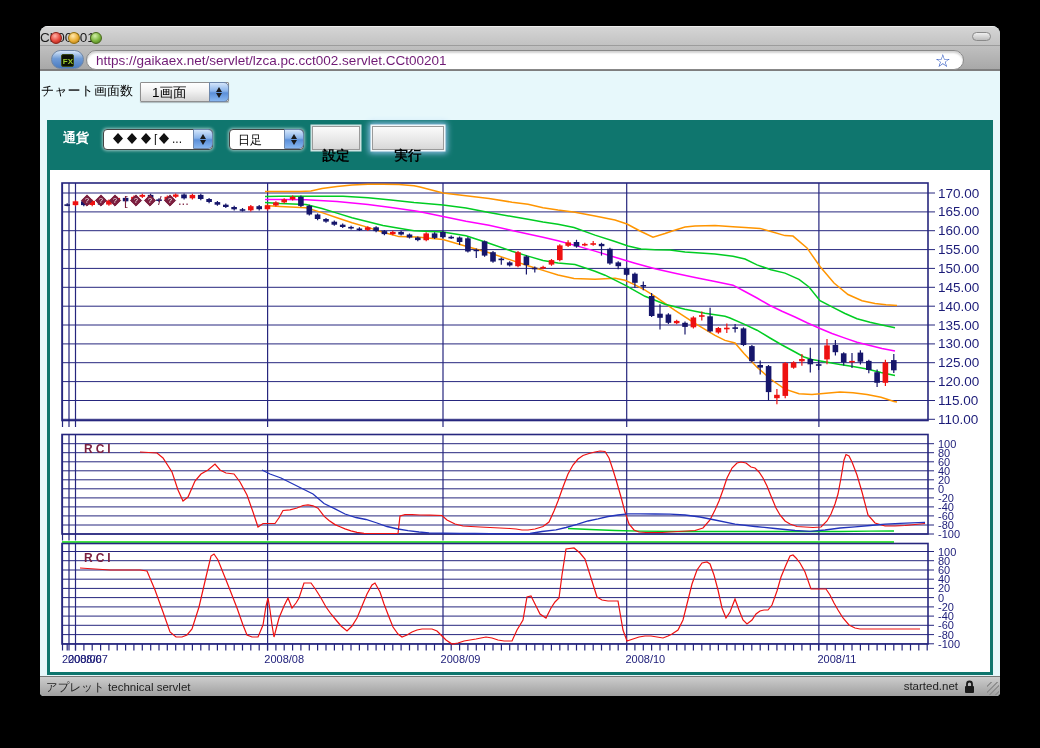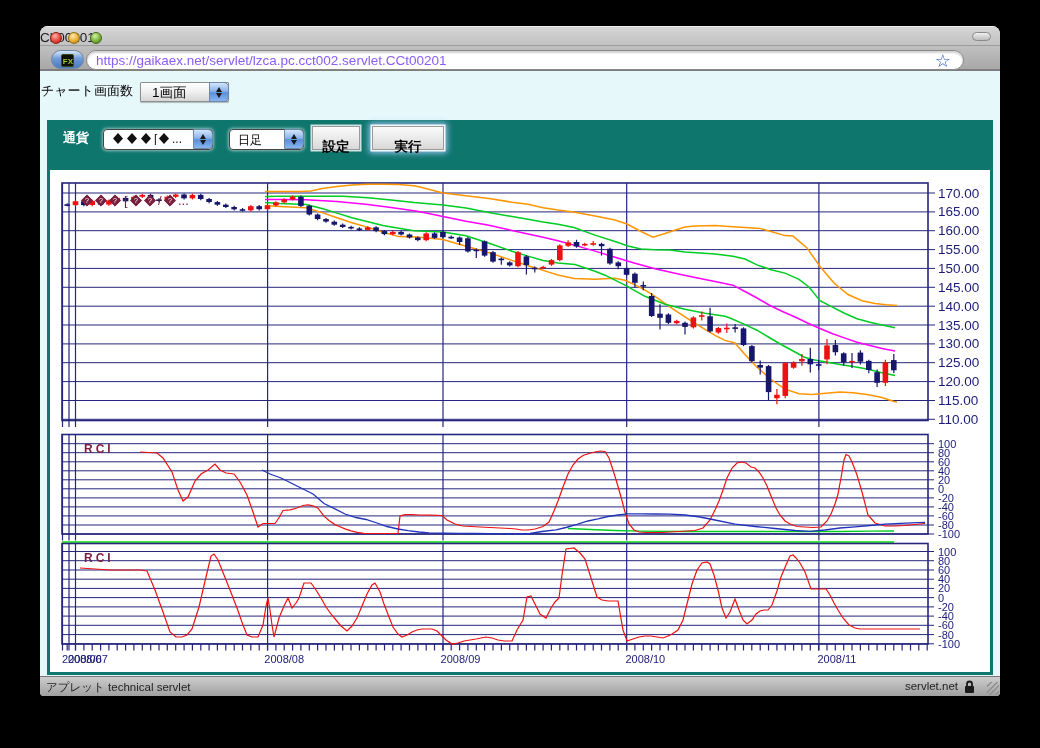--- a/index.html
+++ b/index.html
@@ -18,21 +18,21 @@
  background:linear-gradient(#efefef,#bdbdbd);border:1px solid #8a8a8a}
 #urlrow{position:absolute;left:0;top:20px;width:100%;height:25px;
  background:linear-gradient(#c0c0c0,#a8a8a8);border-bottom:2px solid #7e7e7e}
 #fxcap{position:absolute;left:11px;top:4px;width:33px;height:19px;border-radius:10px;
  background:linear-gradient(#d9e8f8,#6f9bd6 45%,#4a7bc0);border:1px solid #6f86a5}
 #fxsq{position:absolute;left:9px;top:3px;width:13px;height:13px;background:#0c1005;
  border-radius:2px;color:#9ccc2e;font-size:8px;font-weight:bold;text-align:right;
  line-height:13px;border:1px solid #3a4a16}
 #urlfield{position:absolute;left:46px;top:3.5px;width:878px;height:20px;background:#fff;
  border-radius:10px;border:1px solid #888;box-shadow:inset 0 2px 2px rgba(0,0,0,.18)}
-#urltext{position:absolute;left:9px;top:2px;font-size:13.5px;color:#8b5cf6}
+#urltext{position:absolute;left:9px;top:2px;font-size:13.5px;color:#701a75}
 #star{position:absolute;right:12px;top:-1px;font-size:18px;color:#2b55c0}
 #menurow{position:absolute;left:0;top:46px;width:100%;height:68px}
 #menulabel{position:absolute;left:1px;top:10px;font-size:13px;color:#000}
 #dd1{position:absolute;left:100px;top:10px;width:89px;height:20px;
  background:linear-gradient(#ffffff,#f2f2f2 45%,#d5d5d5);
  border:1px solid #8f8f8f;border-radius:1px;box-shadow:0 1px 1px rgba(0,0,0,.25)}
 #dd1 .tx{position:absolute;left:11px;top:1px;font-size:13.5px;color:#000}
 .stepper{position:absolute;right:-1px;top:-1px;width:20px;height:20px;border-radius:0 5px 5px 0;
  background:linear-gradient(#d3e5fa,#89b3ea 45%,#5b8fd8 55%,#87b6f0);border:1px solid #6d87ab}
 .stepper:before{content:"";position:absolute;left:6px;top:3.5px;border-left:3.6px solid transparent;
@@ -40,21 +40,21 @@
 .stepper:after{content:"";position:absolute;left:6px;bottom:3.5px;border-left:3.6px solid transparent;
  border-right:3.6px solid transparent;border-top:5px solid #1a1a1a}
 #applet{position:absolute;left:7px;top:94px;width:946px;height:555px;background:#0f766e}
 #chartarea{position:absolute;left:3px;top:50px;width:940px;height:502px;background:#fff}
 #tb-curr{position:absolute;left:16px;top:9px;color:#fff;font-size:13px;font-weight:bold}
 .acombo{position:absolute;top:9px;height:21px;background:#fff;border:1px solid #444;
  border-radius:4px;box-shadow:0 0 3px 1px rgba(255,255,255,.55)}
 .acombo .tx{position:absolute;left:8px;top:2px;font-size:12px;color:#000;white-space:nowrap}
 .abtn{position:absolute;top:5.5px;height:24px;background:linear-gradient(#fbfbfb,#e7e7e7 60%,#d8d8d8);
  border:1px solid #9a9a9a;font-size:13.5px;font-weight:bold;color:#000;text-align:center;
- padding-top:11px;box-shadow:0 0 0 1.5px rgba(255,255,255,.8)}
+ padding-top:20px;box-shadow:0 0 0 1.5px rgba(255,255,255,.8)}
 #statusbar{position:absolute;left:0;bottom:0;width:100%;height:20px;
  background:linear-gradient(#cdcdcd,#9f9f9f);border-top:1px solid #777}
 #statusbar .lt{position:absolute;left:6px;top:3px;font-size:11.5px;color:#222}
 #statusbar .rt{position:absolute;right:42px;top:3px;font-size:11.5px;color:#222}
 #grip{position:absolute;right:1px;bottom:1px;width:12px;height:13px;
  background:repeating-linear-gradient(135deg,transparent 0 2.5px,#909090 2.5px 4px)}
 </style></head>
 <body>
 <div id="win">
   <div id="titlebar">
@@ -566,20 +566,20 @@
 <text x="34" y="392" font-size="12" font-weight="bold" letter-spacing="3" fill="#7b1f3f" font-family="Liberation Sans, sans-serif">RCI</text>
 <polyline points="518.0,358.5 540.0,359.5 565.0,360.5 590.0,361.2 630.0,361.5 670.0,361.5 710.0,361.5 750.0,361.5 790.0,361.5 820.0,361.2 844.0,361.0" fill="none" stroke="#00cc22" stroke-width="1.3"></polyline>
 <polyline points="30.0,398.0 45.0,399.0 60.0,400.0 75.0,400.0 90.0,400.0 97.0,401.0 105.0,420.0 113.0,442.0 120.0,462.0 126.0,467.0 132.0,467.0 137.0,465.0 142.0,459.0 149.0,437.0 156.0,407.0 161.0,386.0 164.0,384.0 168.0,390.0 174.0,405.0 180.0,420.0 187.0,438.0 193.0,455.0 197.0,465.0 202.0,467.0 208.0,467.0 213.0,455.0 216.0,436.0 218.0,428.0 220.0,440.0 222.0,455.0 224.0,467.0 229.0,448.0 234.0,436.0 238.0,428.0 242.0,438.0 246.0,433.0 249.0,428.0 254.0,413.0 261.0,413.0 266.0,420.0 271.0,428.0 276.0,437.0 281.0,444.0 286.0,450.0 291.0,456.0 297.0,461.0 302.0,456.0 307.0,448.0 312.0,436.0 317.0,424.0 322.0,415.0 325.0,413.0 330.0,422.0 334.0,434.0 339.0,447.0 343.0,457.0 348.0,464.0 352.0,467.0 357.0,465.0 362.0,462.0 367.0,460.0 372.0,459.0 377.0,459.0 382.0,459.0 387.0,461.0 391.0,465.0 396.0,470.0 402.0,474.0 408.0,473.0 414.0,471.0 420.0,470.0 426.0,469.0 431.0,468.0 436.0,467.0 442.0,468.0 448.0,470.0 454.0,471.0 462.0,471.0 467.0,460.0 473.0,450.0 477.0,427.0 481.0,426.0 486.0,436.0 490.0,444.0 496.0,448.0 501.0,438.0 505.0,432.0 509.0,428.0 512.0,405.0 516.0,379.0 524.0,378.0 530.0,383.0 535.0,389.0 541.0,408.0 547.0,427.0 552.0,430.0 558.0,431.0 563.0,431.0 568.0,431.0 573.0,460.0 577.0,471.0 583.0,469.0 589.0,467.0 595.0,466.0 601.0,466.0 607.0,467.0 613.0,468.0 618.0,466.0 622.0,464.0 628.0,460.0 633.0,450.0 638.0,430.0 642.0,414.0 647.0,400.0 652.0,393.0 657.0,392.0 660.0,394.0 664.0,405.0 668.0,420.0 672.0,438.0 676.0,448.0 680.0,442.0 685.0,429.0 689.0,440.0 693.0,450.0 697.0,454.0 702.0,450.0 706.0,444.0 710.0,441.0 714.0,440.0 718.0,440.0 722.0,435.0 727.0,421.0 731.0,407.0 736.0,395.0 740.0,386.0 743.0,385.0 746.0,388.0 750.0,393.0 755.0,402.0 761.0,419.0 766.0,419.0 771.0,419.0 776.0,419.0 780.0,425.0 784.0,433.0 788.0,440.0 793.0,448.0 799.0,455.0 805.0,458.0 810.0,459.0 820.0,459.0 830.0,459.0 840.0,459.0 850.0,459.0 860.0,459.0 870.0,459.0" fill="none" stroke="#ee1111" stroke-width="1.2"></polyline>
 <polyline points="90.0,282.0 107.0,283.0 113.0,288.0 122.0,302.0 128.0,320.0 133.0,331.0 138.0,327.0 145.0,311.0 151.0,304.0 158.0,300.0 165.0,294.0 170.0,300.0 176.0,303.0 184.0,304.0 190.0,312.0 197.0,325.0 203.0,342.0 208.0,357.0 213.0,353.5 219.0,353.5 225.0,353.5 229.0,347.8 233.0,340.5 240.0,339.8 247.0,338.0 253.0,335.5 258.0,334.8 263.0,335.8 268.0,338.2 274.0,346.2 279.0,350.4 285.0,354.6 290.0,356.7 295.0,358.9 301.0,360.8 307.0,362.3 314.0,363.3 322.0,363.5 330.0,363.5 340.0,363.5 348.0,363.5 350.0,346.0 355.0,344.7 362.0,344.7 370.0,345.0 380.0,345.2 392.0,345.5 397.0,350.0 405.0,354.0 413.0,356.0 421.0,356.5 430.0,357.0 440.0,357.5 450.0,358.0 460.0,358.5 466.0,359.0 472.0,360.0 478.0,360.0 485.0,359.0 493.0,356.5 499.0,352.0 504.0,341.0 508.0,331.0 513.0,317.0 518.0,304.0 523.0,295.0 528.0,289.0 533.0,285.5 539.0,283.5 545.0,282.0 550.0,281.0 555.0,281.5 559.0,288.0 563.0,300.0 567.0,313.0 571.0,327.0 575.0,342.0 579.0,354.0 584.0,360.0 589.0,362.0 596.0,362.5 604.0,362.5 612.0,362.5 620.0,362.0 628.0,361.5 637.0,361.0 645.0,360.5 653.0,358.0 660.0,350.0 665.0,340.0 669.0,331.0 673.0,320.0 677.0,308.0 682.0,298.0 687.0,293.0 691.0,292.0 696.0,293.0 701.0,297.0 705.0,298.0 709.0,302.0 713.0,308.0 717.0,316.0 721.0,326.0 726.0,338.0 730.0,345.0 735.0,351.0 740.0,354.0 747.0,356.5 755.0,357.0 763.0,357.5 771.0,357.0 777.0,351.0 781.0,344.0 785.0,334.0 788.0,324.0 791.0,308.0 794.0,290.0 796.0,284.5 799.0,286.0 802.0,292.0 807.0,305.0 812.0,322.0 818.0,345.0 825.0,353.0 835.0,356.0 845.0,356.0 855.0,355.5 865.0,354.5 875.0,353.5" fill="none" stroke="#ee1111" stroke-width="1.2"></polyline>
 <polyline points="212.0,300.0 220.0,304.0 231.0,308.0 242.0,313.5 252.0,318.5 263.0,324.0 274.0,333.5 285.0,338.8 295.0,344.0 306.0,347.5 316.0,349.5 327.0,353.0 337.0,356.5 348.0,359.0 358.0,360.7 369.0,362.0 379.0,362.8 395.0,363.2 410.0,363.4 425.0,363.5 440.0,363.6 455.0,363.8 470.0,364.0 480.0,363.5 492.0,361.5 506.0,359.9 516.0,357.5 527.0,354.4 538.0,351.0 548.0,348.9 558.0,346.5 568.0,345.0 578.0,343.8 590.0,343.8 605.0,344.0 620.0,344.2 635.0,345.0 650.0,347.0 665.0,350.0 685.0,354.2 705.0,356.5 725.0,358.5 745.0,360.5 760.0,361.3 775.0,360.0 790.0,358.0 805.0,356.8 820.0,355.5 835.0,354.2 850.0,353.3 862.0,352.8 875.0,352.3" fill="none" stroke="#2233bb" stroke-width="1.3"></polyline>
 </svg>
     </div>
   </div>
   <div id="statusbar">
     <span class="lt">アプレット technical servlet</span>
-    <span class="rt">servlet.net</span>
+    <span class="rt">started.net</span>
     <svg id="lock" width="13" height="14" style="position:absolute;right:24px;top:3px">
         <rect x="2" y="6" width="9" height="7" rx="1" fill="#1a1a1a"></rect>
         <path d="M4 6 V4 a2.5 2.5 0 0 1 5 0 V6" fill="none" stroke="#1a1a1a" stroke-width="1.8"></path>
       </svg>
     <div id="grip"></div>
   </div>
 </div>
 
 </body></html>

